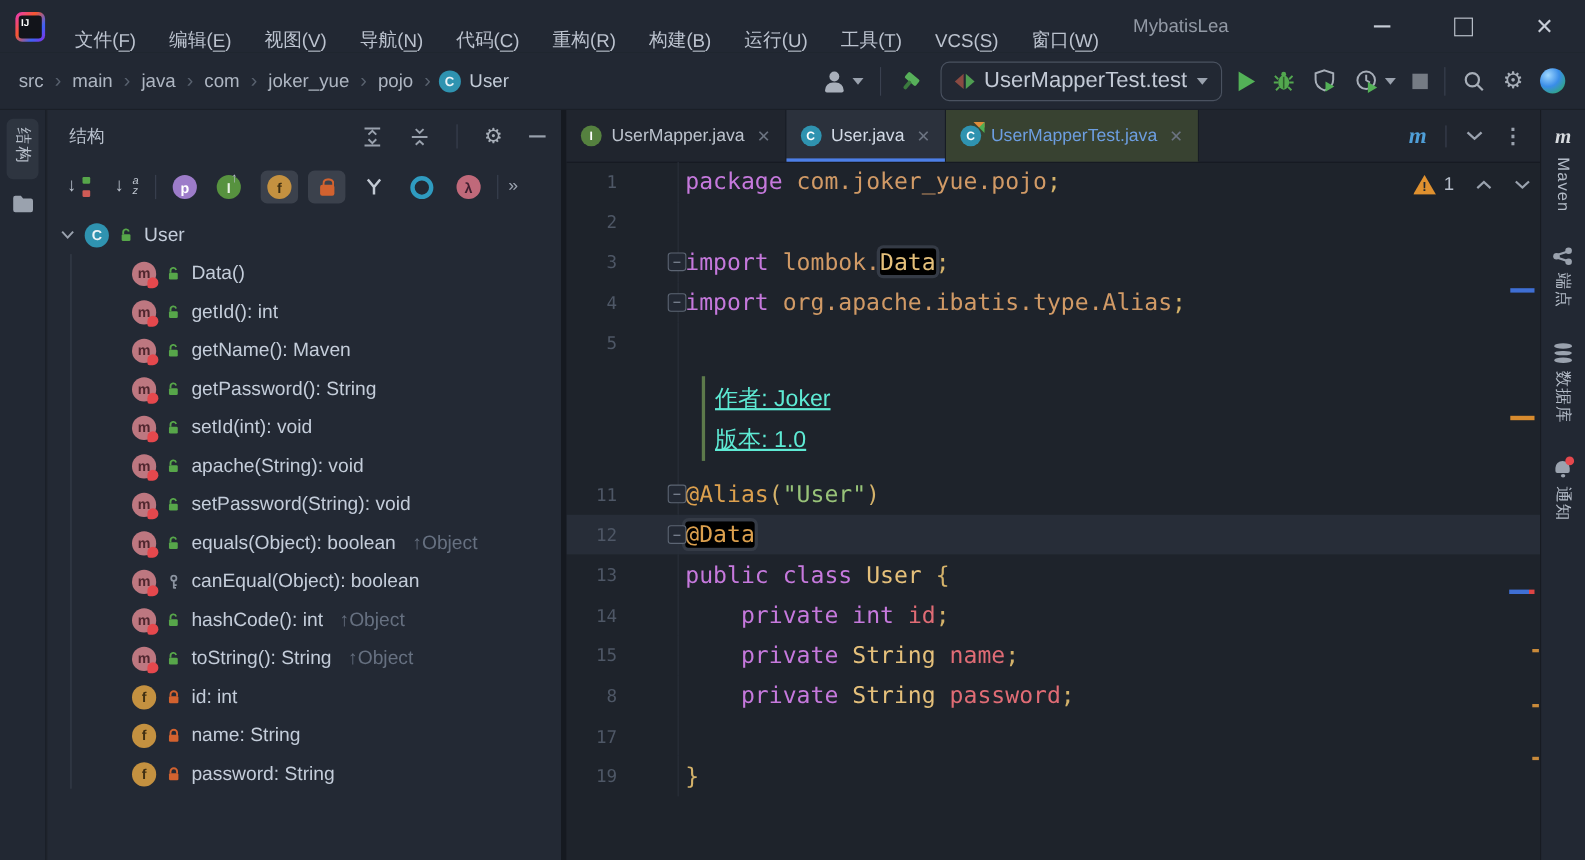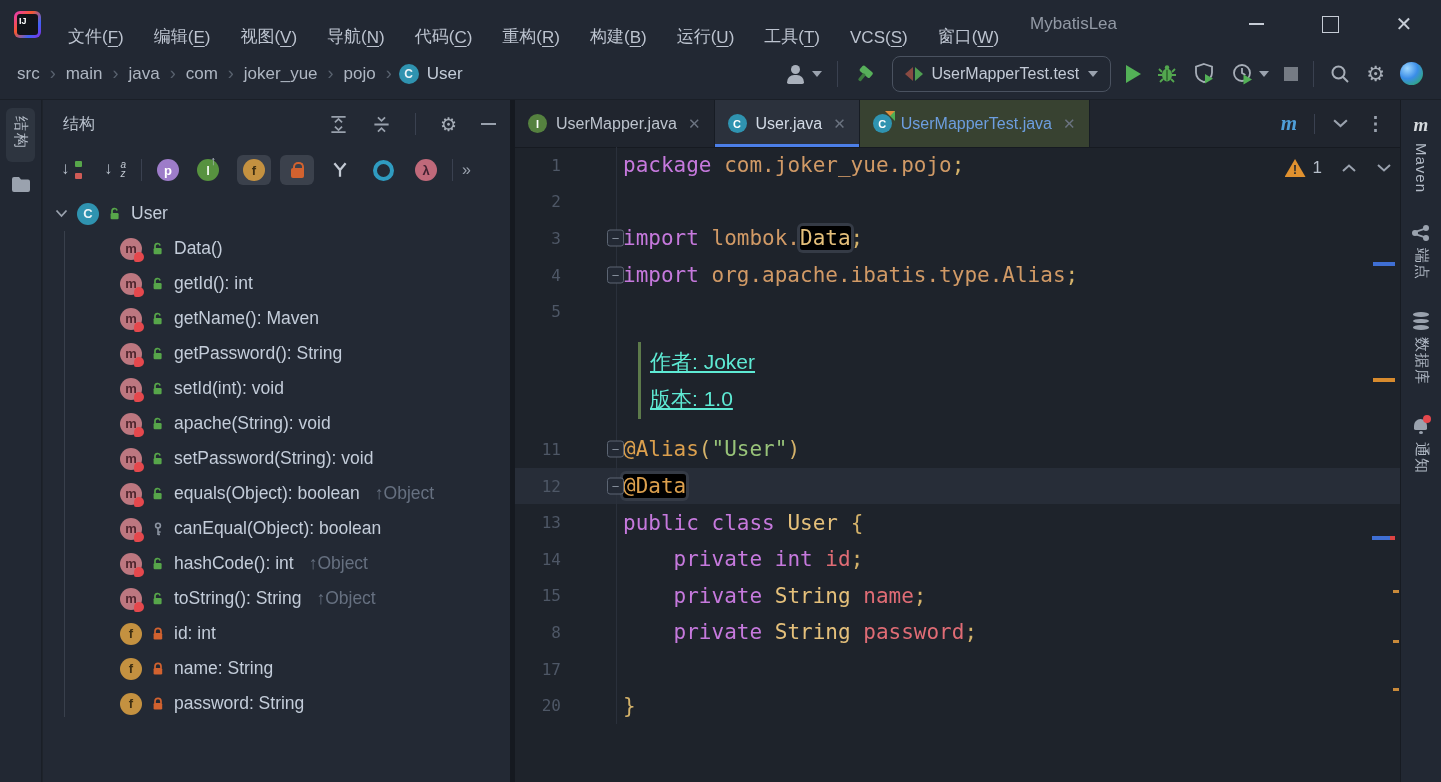--- a/index.html
+++ b/index.html
@@ -28,21 +28,21 @@
   .crumb{padding:2px 3px;border-radius:4px;}
   .crumb-sep{color:#59626f;padding:0 7px;font-size:18px;}
   .crumb-leaf{display:flex;align-items:center;gap:8px;color:#c3ccd8;}
   .tb-right{margin-left:auto;display:flex;align-items:center;gap:15px;padding-right:4px;}
   .tb-sep{width:1px;height:26px;background:#3a4150;}
   .ppl{position:relative;width:20px;height:18px;}
   .ppl .h{position:absolute;left:5px;top:0;width:9px;height:9px;border-radius:50%;background:#a9b0bb;}
   .ppl .b{position:absolute;left:1px;top:10px;width:17px;height:9px;border-radius:8px 8px 2px 2px;background:#a9b0bb;}
   .dd{width:0;height:0;border-left:5px solid transparent;border-right:5px solid transparent;border-top:6px solid #9aa2ae;}
   .runbox{display:flex;align-items:center;gap:9px;border:1px solid #4a5260;border-radius:8px;height:34px;
-          padding:0 12px;color:#c3cad6;font-size:16px;}
+          padding:0 12px;color:#c3cad6;font-size:20px;}
   .junit-ic{display:flex;gap:2px;}
   .junit-ic .l{width:0;height:0;border-top:7px solid transparent;border-bottom:7px solid transparent;border-right:8px solid #8a4a42;}
   .junit-ic .r{width:0;height:0;border-top:7px solid transparent;border-bottom:7px solid transparent;border-left:8px solid #4f9e52;}
   .play{width:0;height:0;border-top:9px solid transparent;border-bottom:9px solid transparent;border-left:15px solid #53b157;}
   .stop{width:14px;height:14px;background:#757b84;}
   .sphere{width:23px;height:23px;border-radius:50%;background:radial-gradient(circle at 32% 28%,#9fd8ff 0%,#3a8de8 45%,#2bb24c 100%);}
   .gearch{font-size:21px;color:#a7aeb8;line-height:1;}
   
   .left-stripe{position:absolute;left:0;top:100px;width:42px;height:682px;background:#222833;border-right:1px solid #1a1f27;
                display:flex;flex-direction:column;align-items:center;box-sizing:border-box;padding-top:8px;}
@@ -607,21 +607,21 @@
       <span class="codearea"><span class="tk-pl">    </span><span class="tk-kw">private</span><span class="tk-pl"> </span><span class="tk-ty">String</span><span class="tk-pl"> </span><span class="tk-fl">password</span><span class="tk-pn">;</span></span>
     </div>
           <div class="crow ">
 
       <span class="ln">17</span>
       <span class="foldcol"></span>
       <span class="codearea"></span>
     </div>
           <div class="crow ">
 
-      <span class="ln">20</span>
+      <span class="ln">19</span>
       <span class="foldcol"></span>
       <span class="codearea"><span class="tk-pn">}</span></span>
     </div>
         </div>
       <span class="mark" style="top:115px;right:5px;width:22px;height:4px;background:#3f6fd4;"></span>
       <span class="mark" style="top:231px;right:5px;width:22px;height:4px;background:#d88b2e;"></span>
       <span class="mark" style="top:389px;right:10px;width:18px;height:4px;background:#3f6fd4;"></span>
       <span class="mark" style="top:389px;right:5px;width:5px;height:4px;background:#d44;"></span>
       <span class="mark" style="top:443px;right:1px;width:6px;height:3px;background:#c98a3a;"></span>
       <span class="mark" style="top:493px;right:1px;width:6px;height:3px;background:#c98a3a;"></span>

